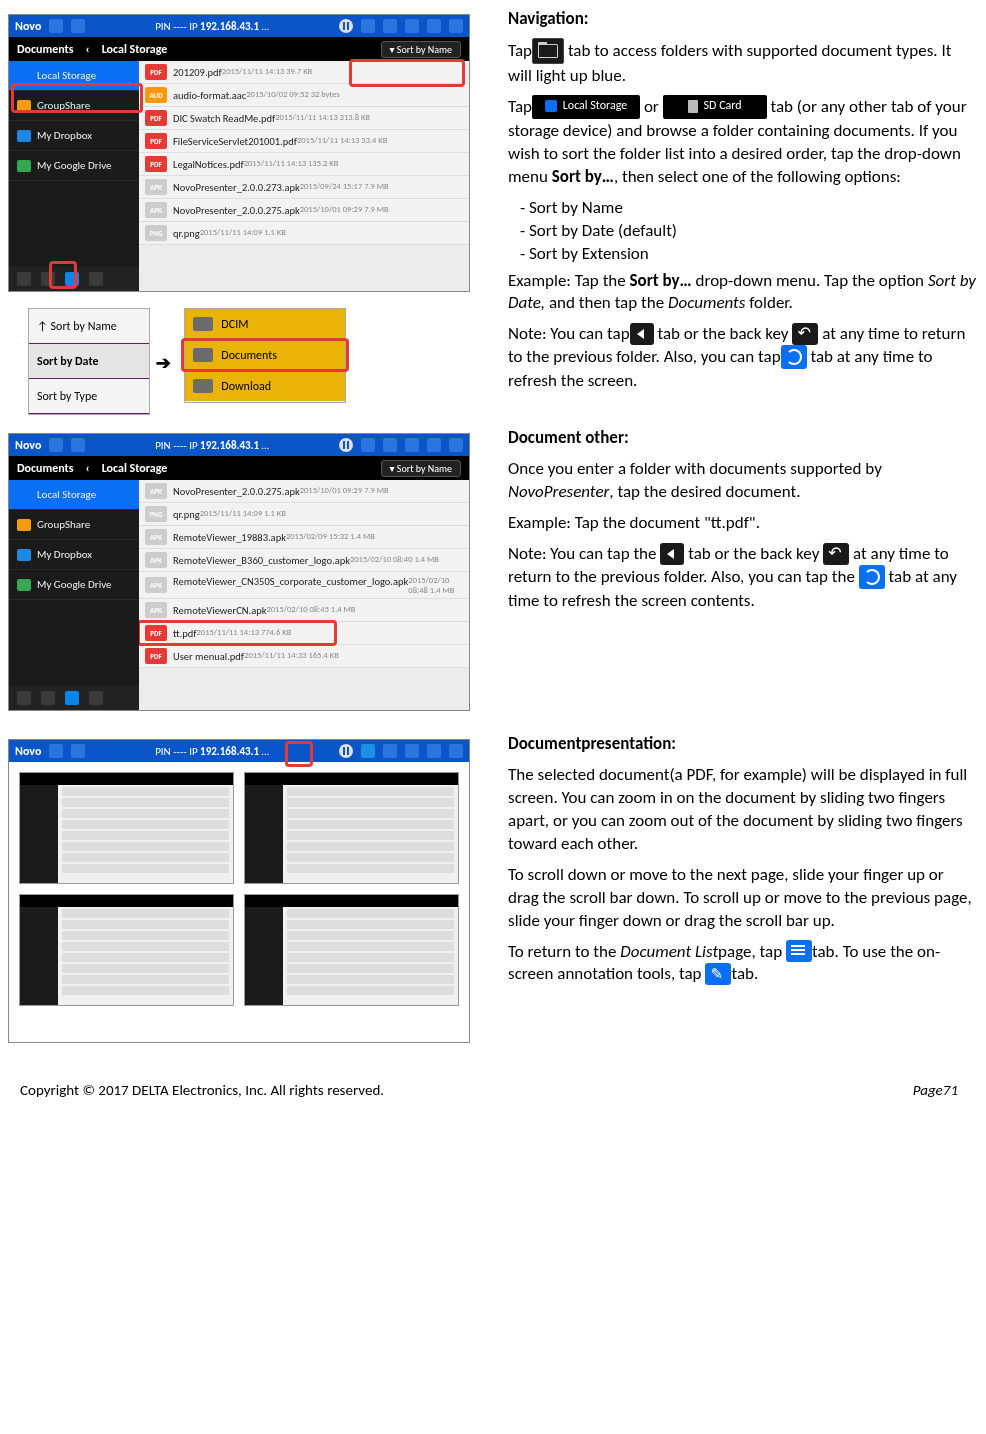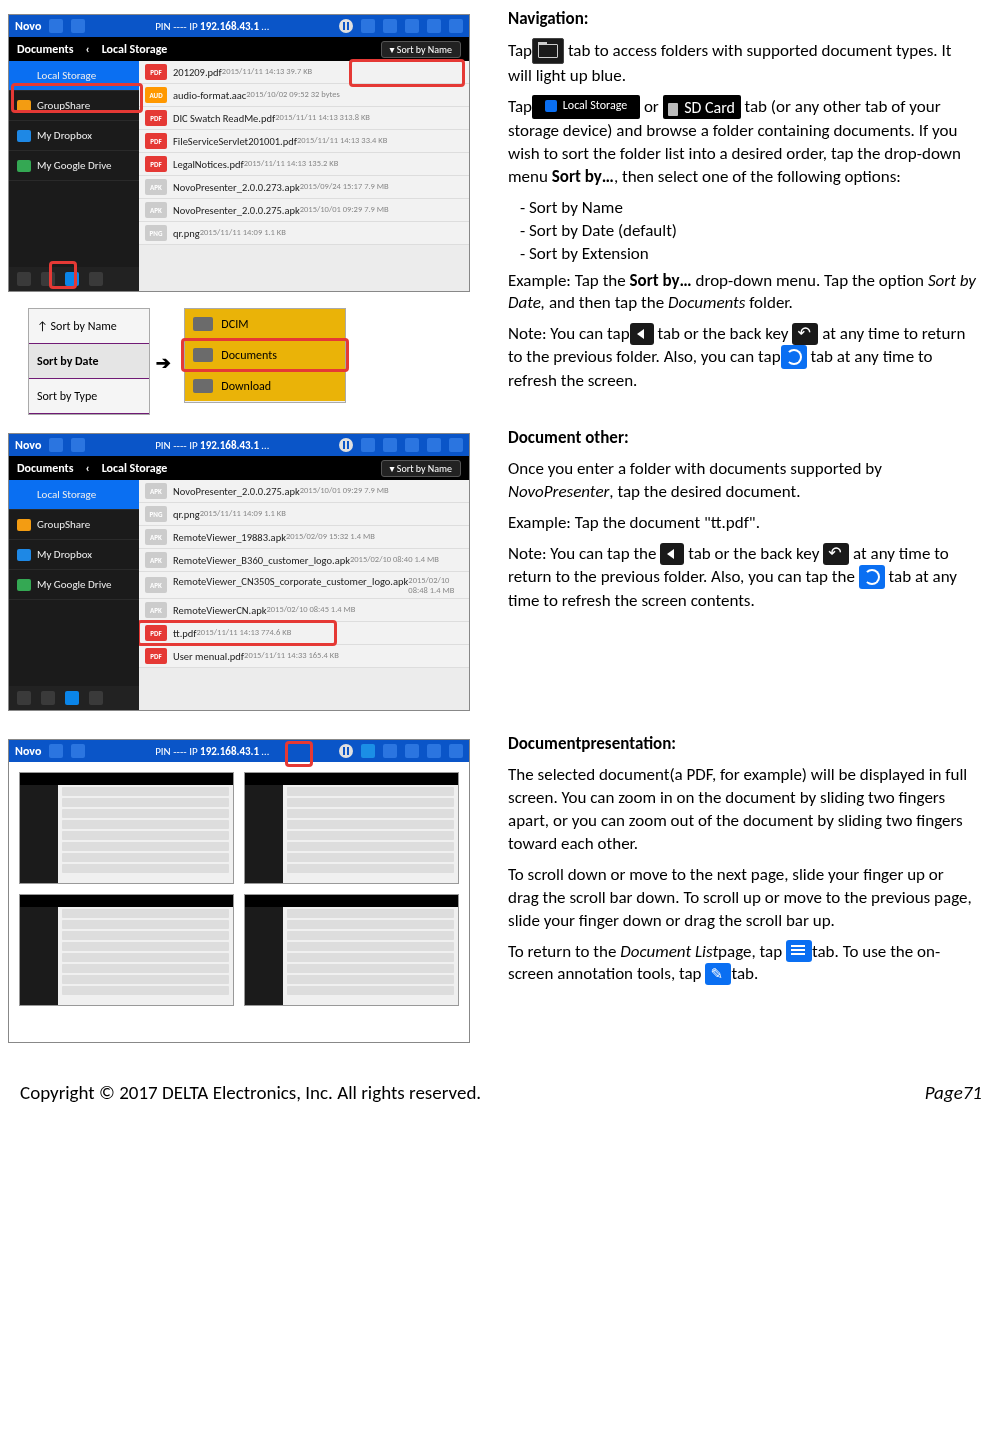--- a/index.html
+++ b/index.html
@@ -56,21 +56,21 @@
     border:1.8px solid #ccc; border-radius:1px;
   }
   .ic-folder::before{
     content:""; position:absolute; left:5px; top:3px; width:9px; height:3px; background:#ccc;
   }
   .ic-localstorage { width: 108px; height: 22px; background: #000; color:#fff; font-size:12px; text-align:center; border-radius:2px; padding-top:2px;}
   .ic-localstorage::before{
     content:""; display:inline-block; width:12px; height:12px; background:#0a6ff2; border-radius:2px;
     vertical-align:middle; margin-right:6px;
   }
-  .ic-sdcard { width: 78px; height: 22px; background: #000; color:#fff; font-size:16px; text-align:center; border-radius:2px; padding-top:2px;}
+  .ic-sdcard { width: 104px; height: 22px; background: #000; color:#fff; font-size:12px; text-align:center; border-radius:2px; padding-top:2px;}
   .ic-sdcard::before{
     content:""; display:inline-block; width:10px; height:13px; background:#bbb; border-radius:1px;
     vertical-align:middle; margin-right:6px;
   }
   .ic-back-chev { width:22px; height:22px; background:#1a1a1a; border-radius:3px;}
   .ic-back-chev::after{
     content:""; position:absolute; left:7px; top:6px;
     border-top:5px solid transparent; border-bottom:5px solid transparent;
     border-right:7px solid #fff;
   }
@@ -203,21 +203,21 @@
   .shot3 .grid { display:grid; grid-template-columns: 1fr 1fr; gap:10px; width:100%; }
   .shot3 .mini {
     border:1px solid #999; height:110px; background:#f0f0f0; position:relative; overflow:hidden;
   }
   .shot3 .mini .mtop{ height:12px; background:#000; }
   .shot3 .mini .mside{ position:absolute; left:0; top:12px; bottom:0; width:38px; background:#1b1b1b; }
   .shot3 .mini .mrows{ position:absolute; left:38px; right:0; top:12px; bottom:0; }
   .shot3 .mini .mrows div{ height:9px; margin:2px 4px; background:#ddd; border-radius:1px; }
 
   .footer {
-    display:flex; padding: 24px 4px 0 20px; font-size:19px;
+    display:flex; padding: 24px 28px 0 20px; font-size:15px;
   }
   .footer .copy{ flex:1; }
   .footer .pg{ font-style:italic;text-align:right; }
 </style>
 </head>
 <body>
 
 <div class="page">
 <table class="main">
   <colgroup>

